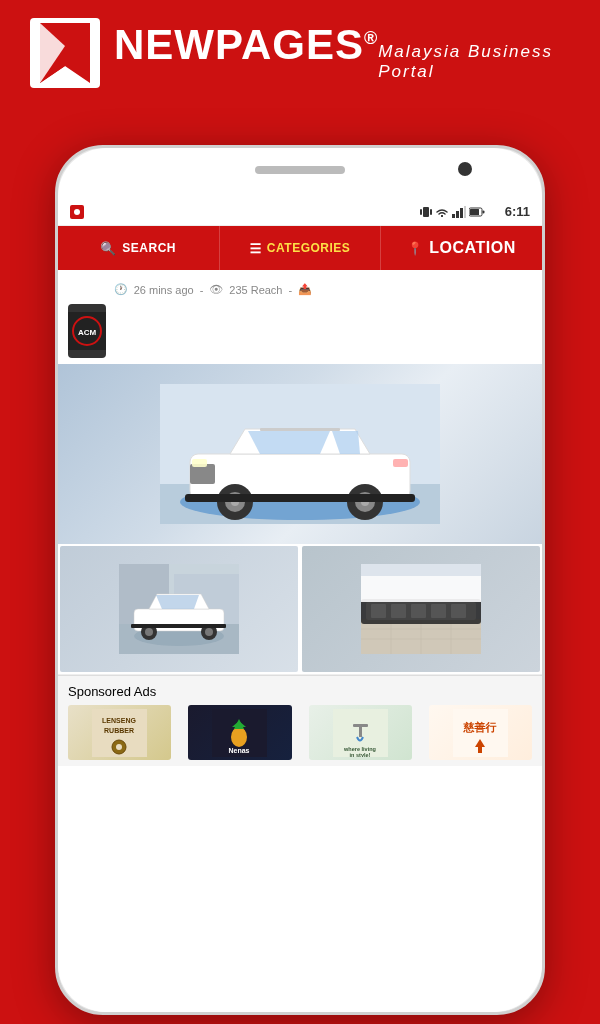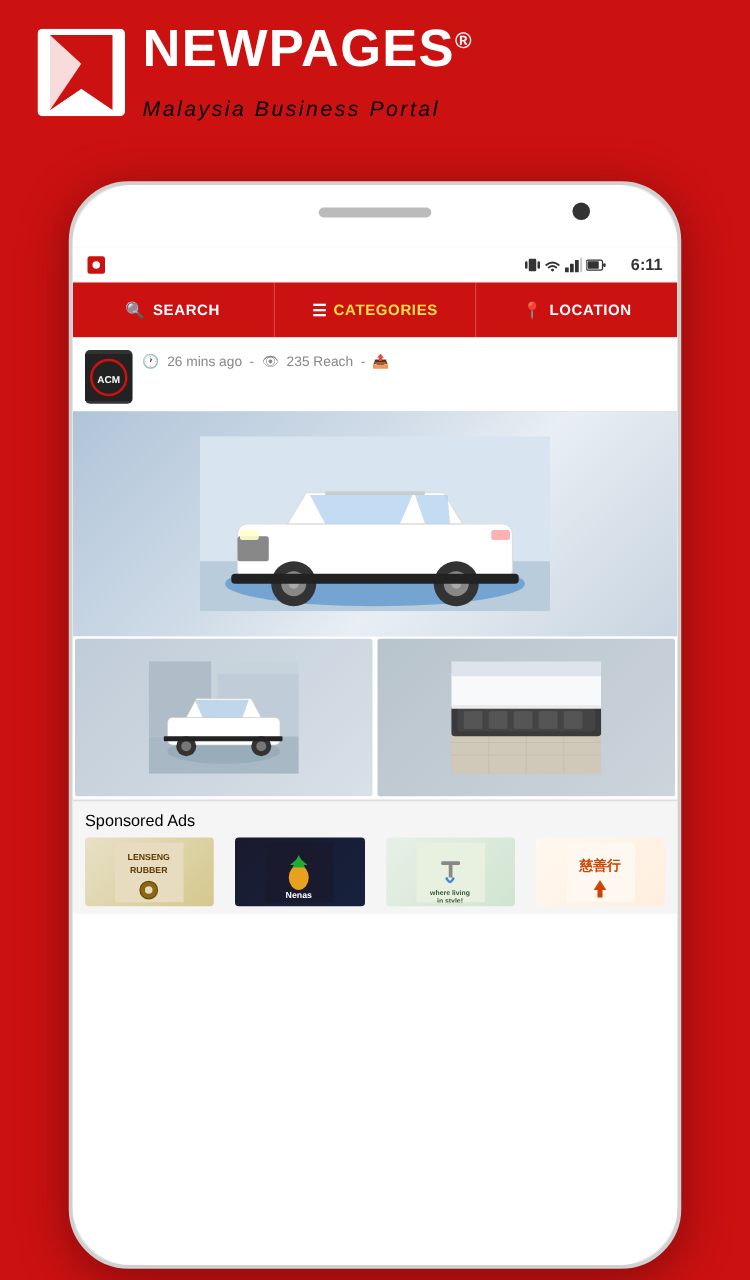--- a/index.html
+++ b/index.html
@@ -21,36 +21,36 @@
       align-items: center;
       gap: 14px;
     }
     .logo-icon {
       width: 70px;
       height: 70px;
       flex-shrink: 0;
     }
     .logo-text-block {
       display: flex;
-      flex-direction: column;
+      flex-direction: row;
     }
     .logo-newpages {
       color: white;
       font-size: 42px;
       font-weight: 900;
       letter-spacing: 1px;
       line-height: 1;
       font-family: Arial Black, Arial, sans-serif;
     }
     .logo-newpages sup {
       font-size: 18px;
       vertical-align: super;
     }
     .logo-tagline {
-      color: #000000;
+      color: #ffffff;
       font-size: 17px;
       font-style: italic;
       letter-spacing: 2px;
       margin-top: 18px;
     }
 
     
     .phone-frame {
       position: absolute;
       top: 145px;
@@ -180,28 +180,29 @@
       border-bottom: 1px solid #eee;
     }
     .post-header {
       display: flex;
       align-items: flex-start;
       padding: 10px 10px 6px 10px;
       gap: 8px;
     }
     .post-avatar {
       width: 38px;
-      height: 43px;
+      height: 54px;
       background: #333;
       border-radius: 4px;
       flex-shrink: 0;
       display: flex;
       align-items: center;
       justify-content: center;
       overflow: hidden;
+      margin-top: 24px;
     }
     .post-title-block {
       flex: 1;
     }
     .post-title {
       font-size: 13px;
       color: #222;
       line-height: 1.4;
     }
     .post-title strong {
@@ -392,21 +393,21 @@
         <div class="nav-item">
           <span class="nav-icon">🔍</span>
           <span style="font-size:12px;font-weight:bold;color:white;">SEARCH</span>
         </div>
         <div class="nav-item">
           <span class="nav-icon">☰</span>
           <span style="font-size:12px;font-weight:bold;color:#fde047;">CATEGORIES</span>
         </div>
         <div class="nav-item">
           <span class="nav-icon">📍</span>
-          <span style="font-size:12px;font-weight:bold;color:white;">LOCATION</span>
+          <span style="font-size:16px;font-weight:bold;color:white;">LOCATION</span>
         </div>
       </div>
 
       <div class="content-area">
 
         <div class="post-card">
           <div class="post-header">
 
             <div class="post-avatar">
               <svg width="38" height="38" viewBox="0 0 38 38">

